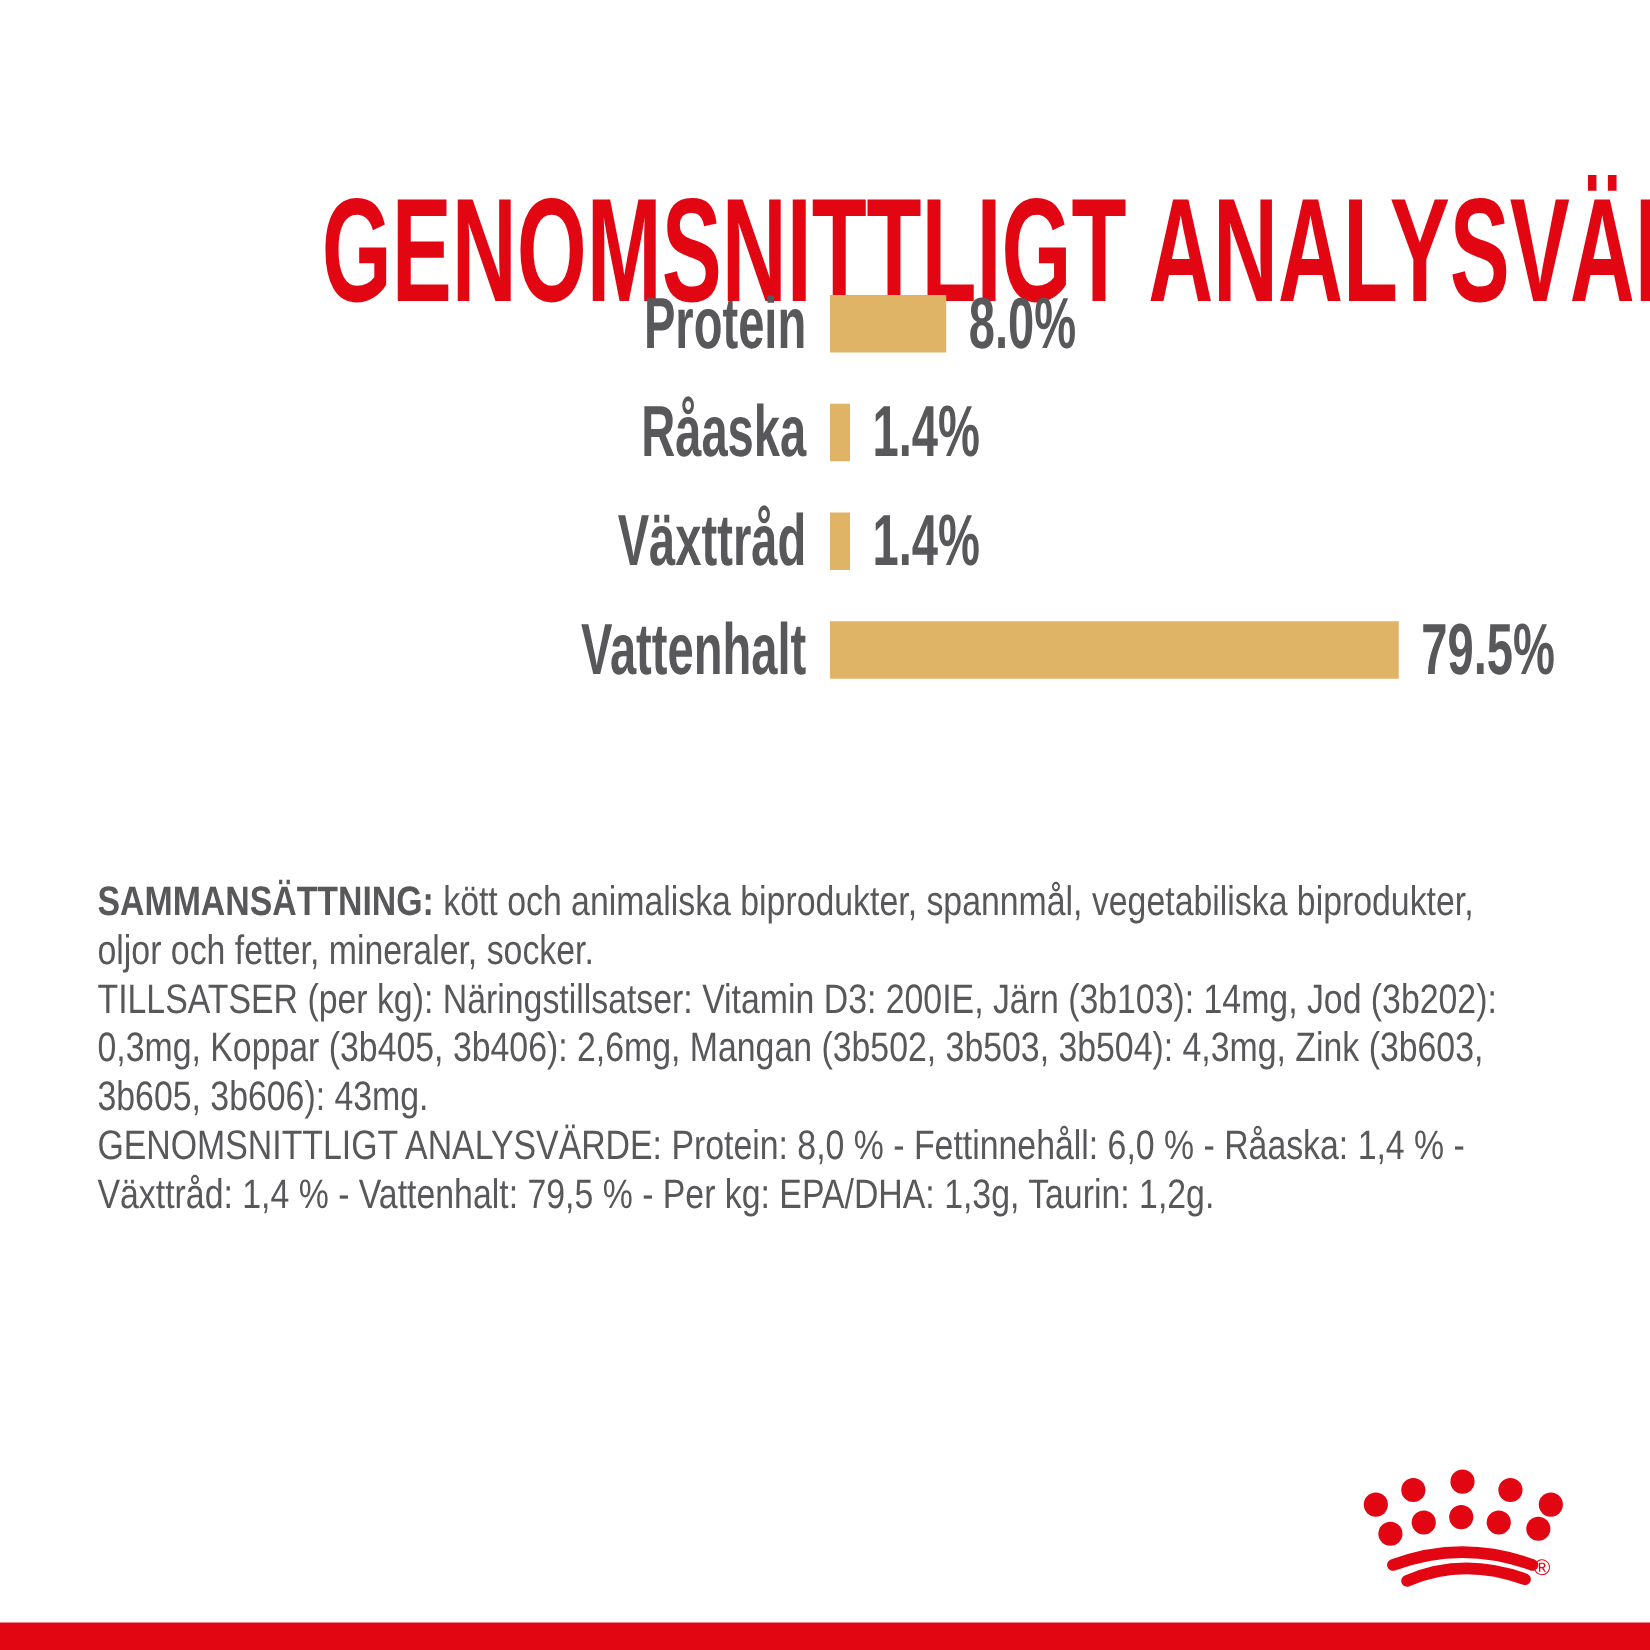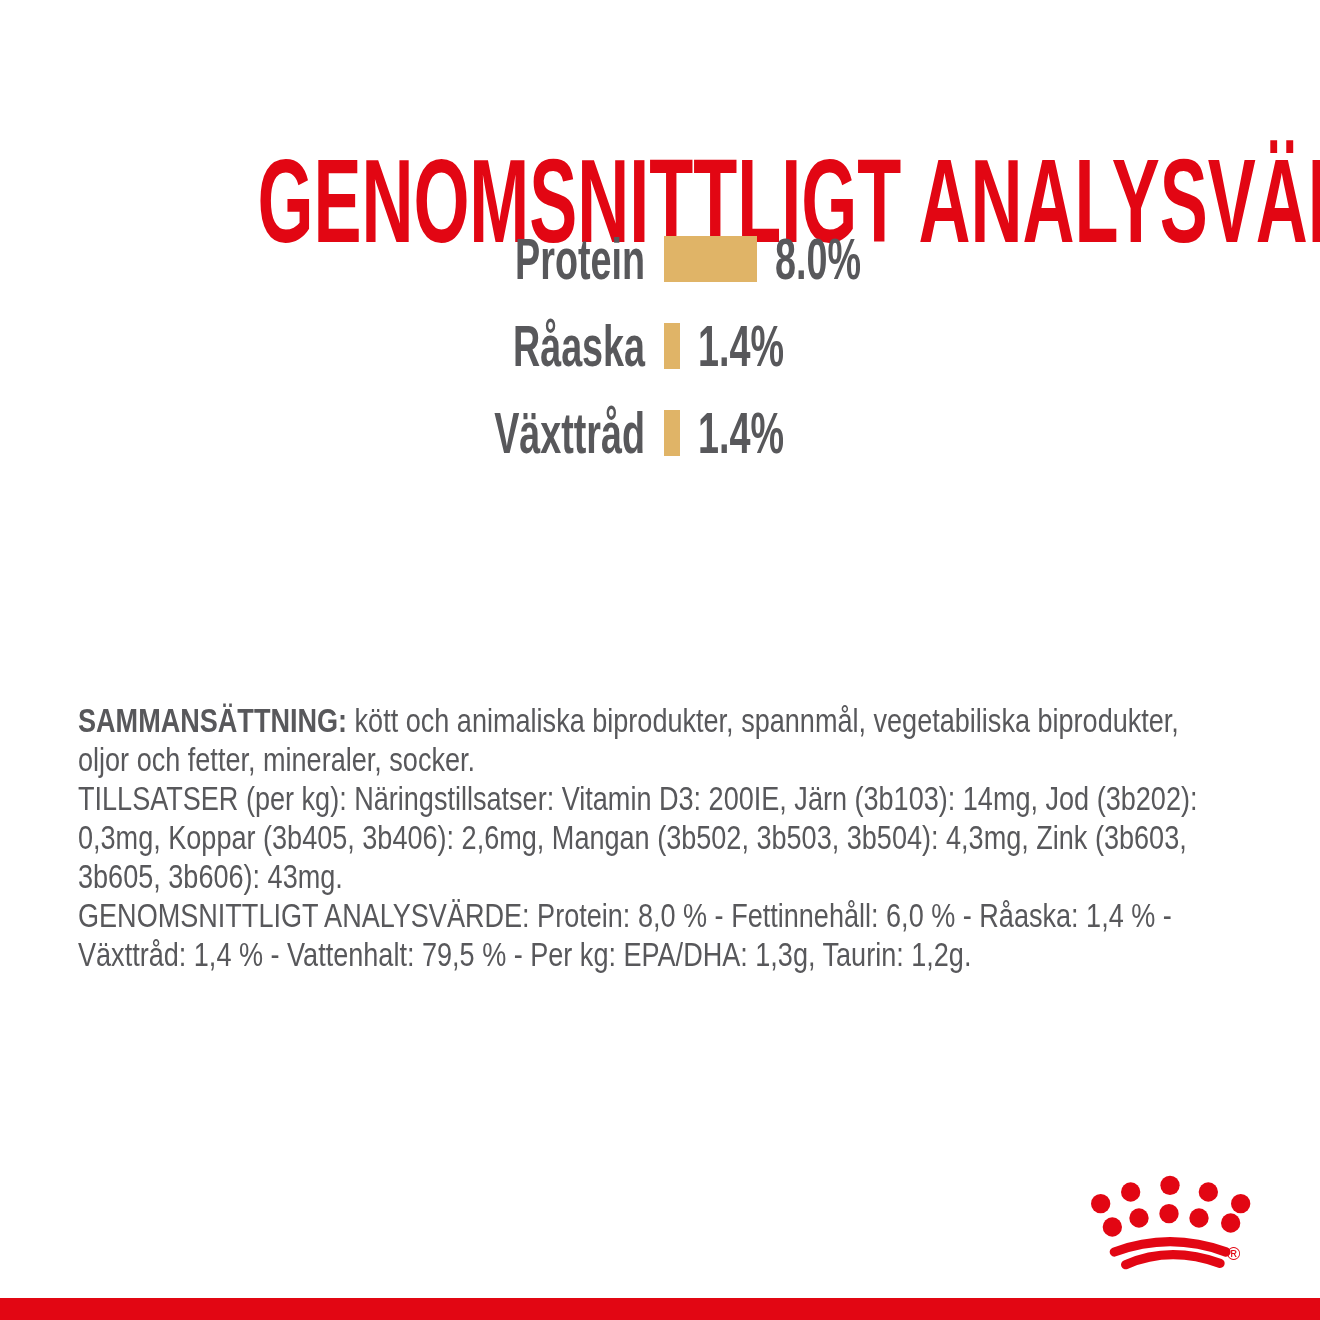--- a/index.html
+++ b/index.html
@@ -118,20 +118,25 @@
       <div class="chart-row">
         <div class="chart-label">Råaska</div>
         <div class="chart-bar" style="width: 16px; background: rgb(224, 180, 103);"></div>
         <div class="chart-value">1.4%</div>
       </div>
       <div class="chart-row">
         <div class="chart-label">Växttråd</div>
         <div class="chart-bar" style="width: 16px; background: rgb(224, 180, 103);"></div>
         <div class="chart-value">1.4%</div>
       </div>
+      <div class="chart-row">
+        <div class="chart-label">Vattenhalt</div>
+        <div class="chart-bar" style="width: 455px; background: rgb(224, 180, 103);"></div>
+        <div class="chart-value">79.5%</div>
+      </div>
     </div>
 
   <div class="composition">
     <p><span class="lead">SAMMANSÄTTNING:</span><span> kött och animaliska biprodukter, spannmål, vegetabiliska biprodukter,
 oljor och fetter, mineraler, socker.</span></p>
     <p>TILLSATSER (per kg): Näringstillsatser: Vitamin D3: 200IE, Järn (3b103): 14mg, Jod (3b202):
 0,3mg, Koppar (3b405, 3b406): 2,6mg, Mangan (3b502, 3b503, 3b504): 4,3mg, Zink (3b603,
 3b605, 3b606): 43mg.</p>
     <p>GENOMSNITTLIGT ANALYSVÄRDE: Protein: 8,0 % - Fettinnehåll: 6,0 % - Råaska: 1,4 % -
 Växttråd: 1,4 % - Vattenhalt: 79,5 % - Per kg: EPA/DHA: 1,3g, Taurin: 1,2g.</p>

